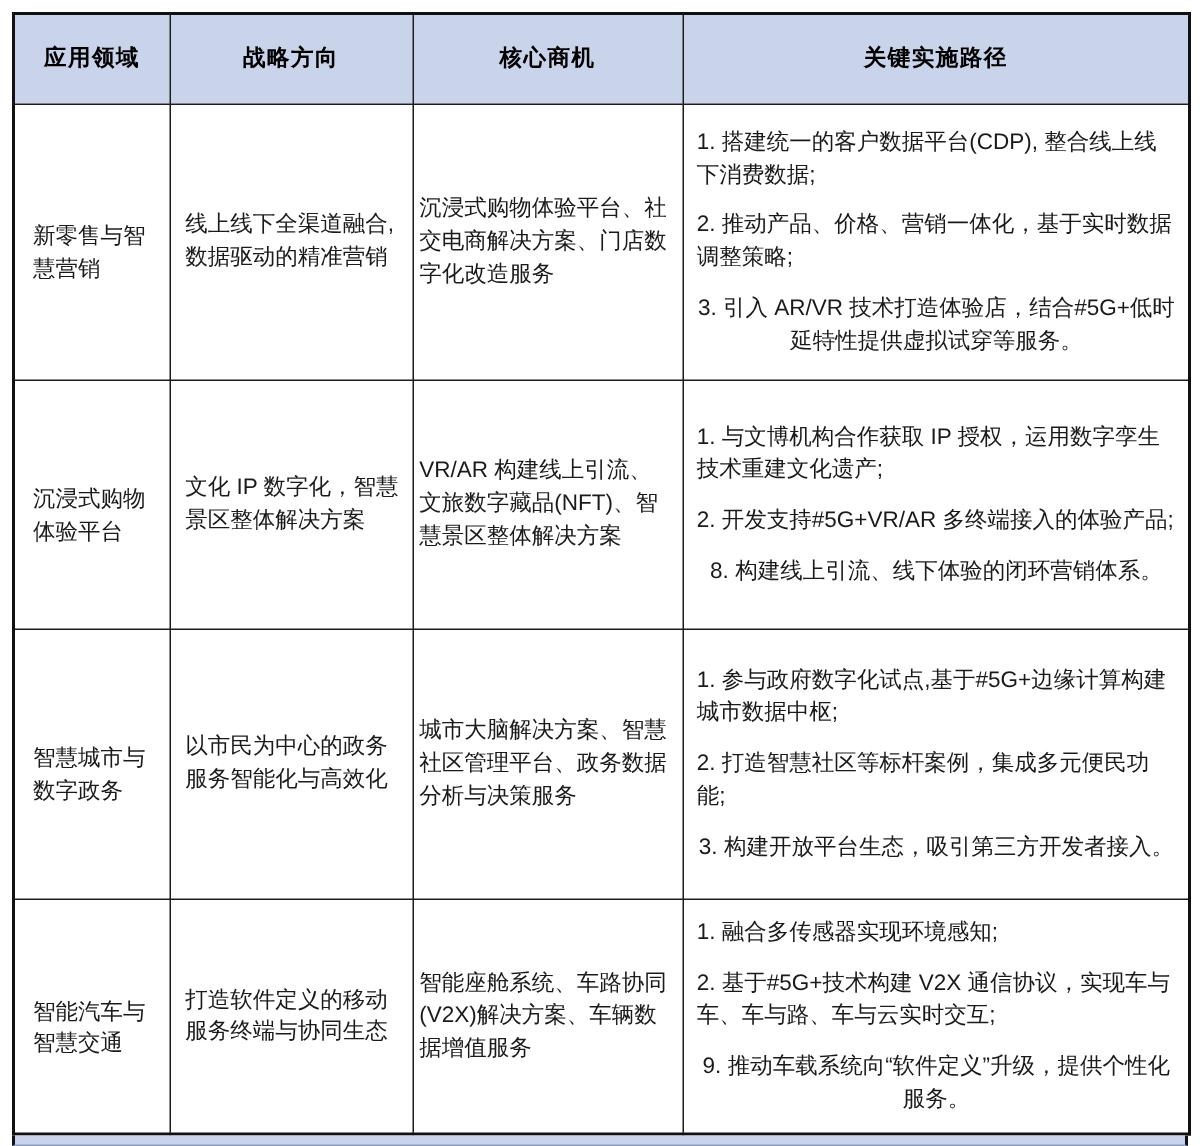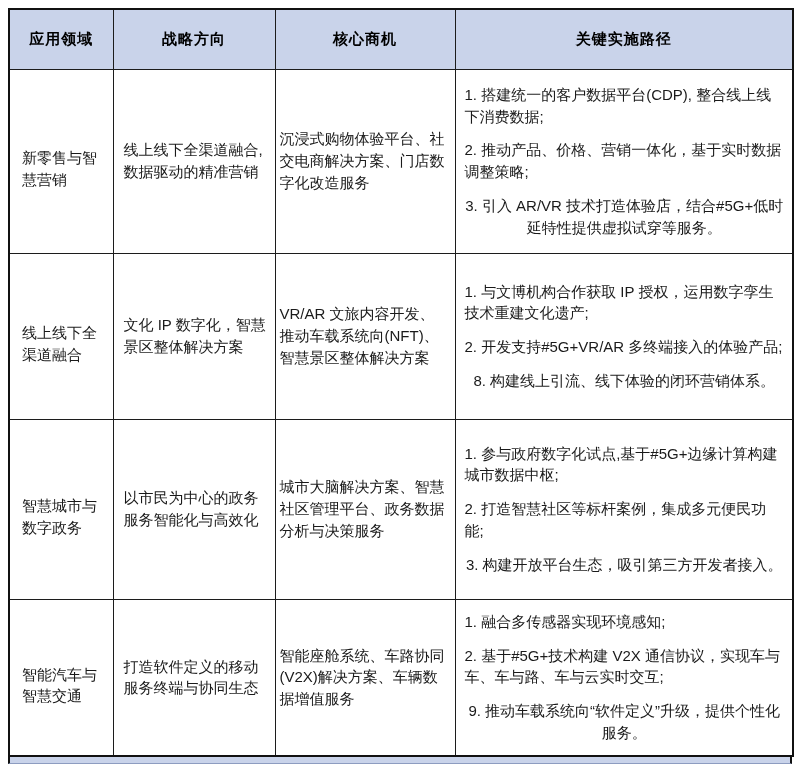--- a/index.html
+++ b/index.html
@@ -86,23 +86,23 @@
       <td class="cell-strategy">线上线下全渠道融合,数据驱动的精准营销</td>
       <td class="cell-opp">沉浸式购物体验平台、社交电商解决方案、门店数字化改造服务</td>
       <td class="cell-paths">
         <p>1. 搭建统一的客户数据平台(CDP), 整合线上线下消费数据;</p>
         <p>2. 推动产品、价格、营销一体化，基于实时数据调整策略;</p>
         <p>3. 引入 AR/VR 技术打造体验店，结合#5G+低时延特性提供虚拟试穿等服务。</p>
       </td>
     </tr>
 
     <tr class="body-row row-2">
-      <td class="cell-domain">线上线下全渠道融合</td>
+      <td class="cell-domain">沉浸式购物体验平台</td>
       <td class="cell-strategy">文化 IP 数字化，智慧景区整体解决方案</td>
-      <td class="cell-opp">VR/AR 文旅内容开发、推动车载系统向(NFT)、智慧景区整体解决方案</td>
+      <td class="cell-opp">VR/AR 构建线上引流、文旅数字藏品(NFT)、智慧景区整体解决方案</td>
       <td class="cell-paths">
         <p>1. 与文博机构合作获取 IP 授权，运用数字孪生技术重建文化遗产;</p>
         <p>2. 开发支持#5G+VR/AR 多终端接入的体验产品;</p>
         <p>8. 构建线上引流、线下体验的闭环营销体系。</p>
       </td>
     </tr>
 
     <tr class="body-row row-3">
       <td class="cell-domain">智慧城市与数字政务</td>
       <td class="cell-strategy">以市民为中心的政务服务智能化与高效化</td>

